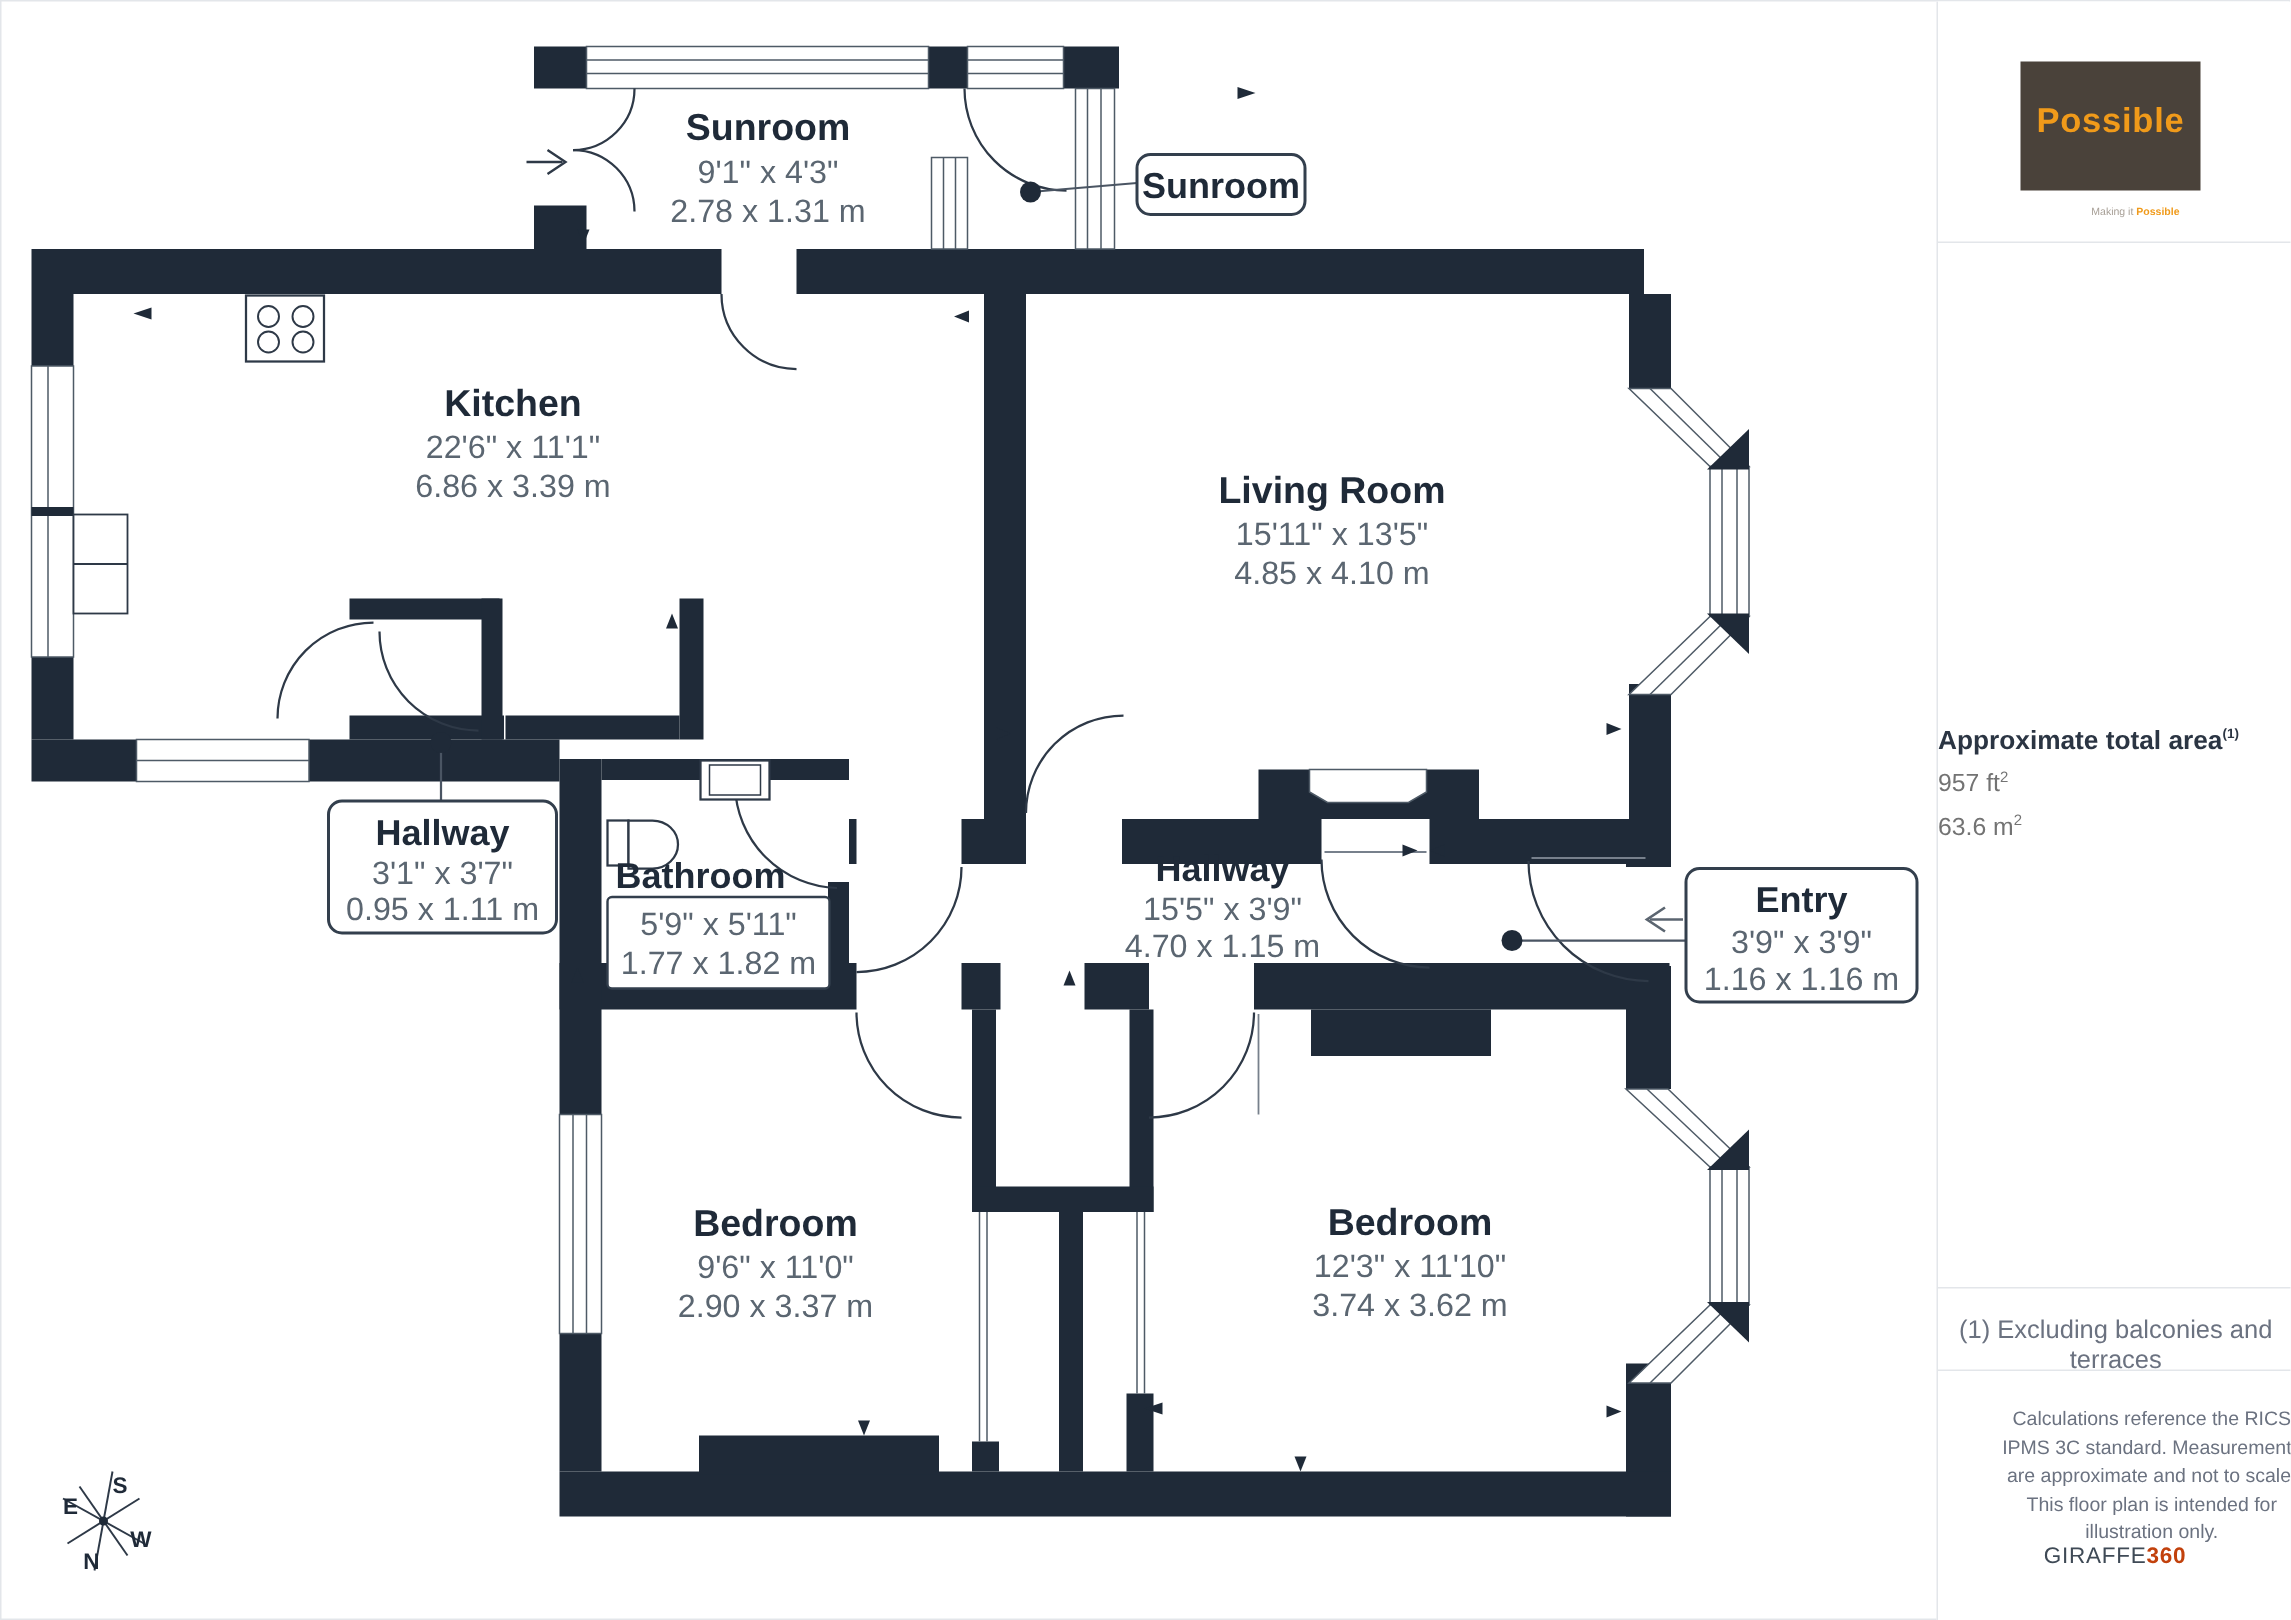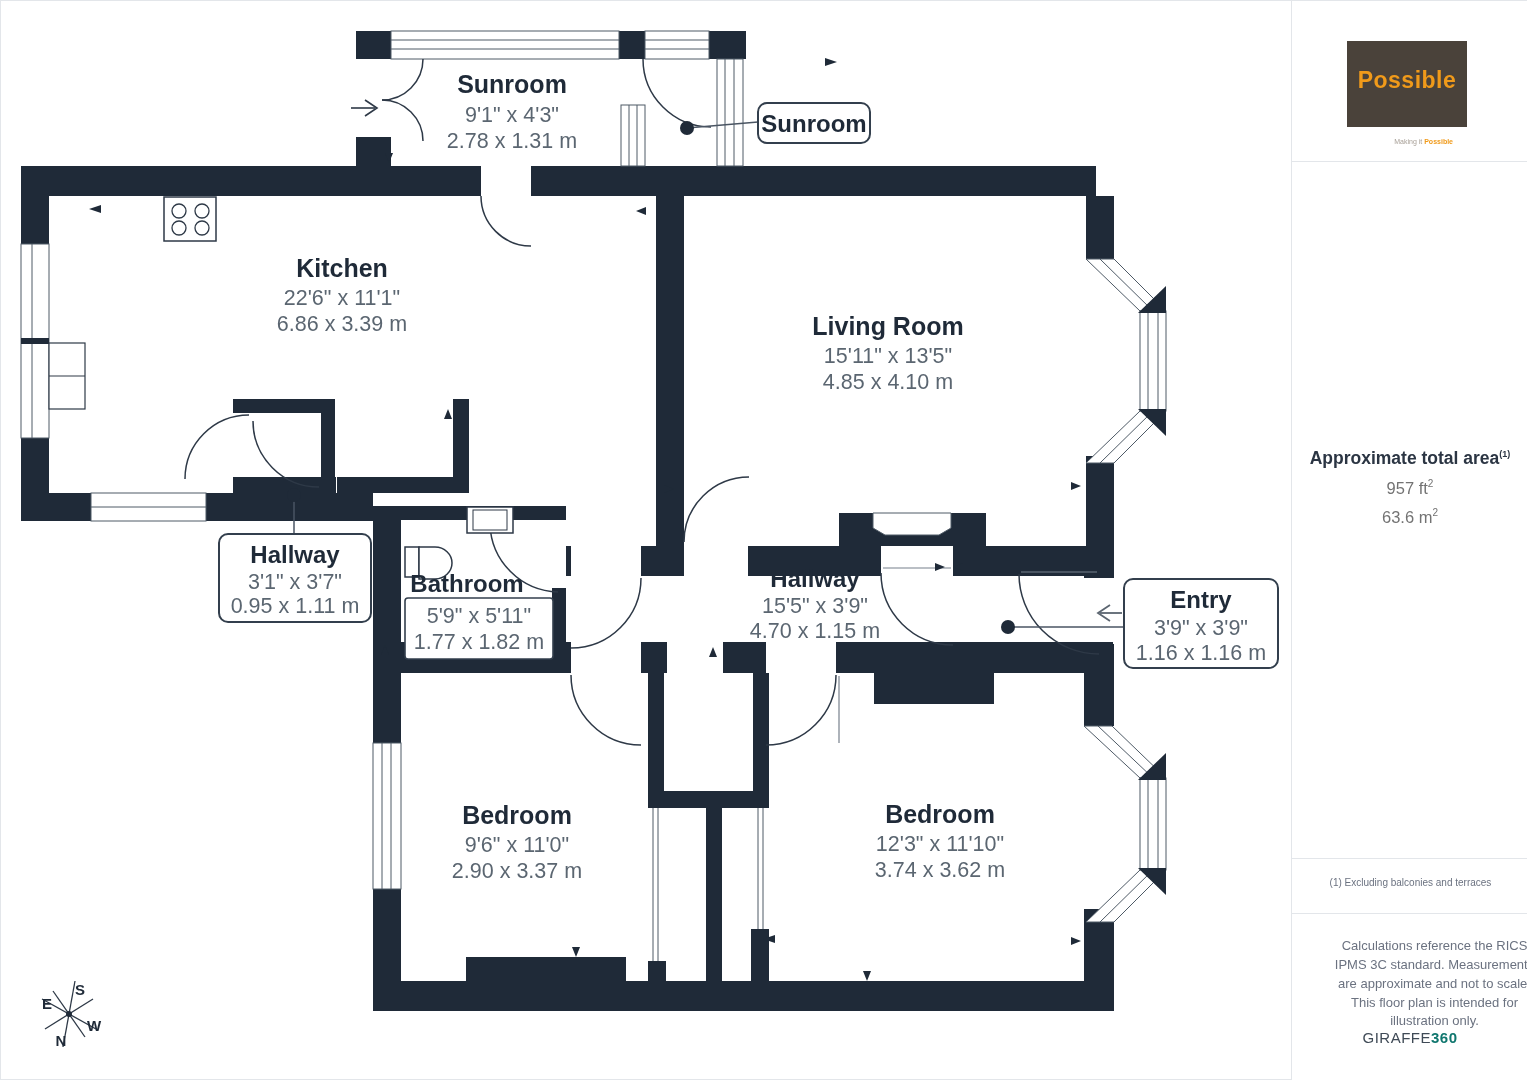--- a/index.html
+++ b/index.html
@@ -12,29 +12,29 @@
   .rname2{font-size:24px;font-weight:bold;fill:#1f2a38;text-anchor:middle;}
   .rdim{font-size:21.5px;fill:#5b6671;text-anchor:middle;}
   .compass-l{font-size:15px;font-weight:bold;fill:#1f2a38;text-anchor:middle;}
   
   .sidebar{position:absolute;left:1290px;top:0;width:237px;height:1080px;border-left:1px solid #e3e6ea;box-sizing:border-box;background:#fff;}
   .divider{position:absolute;left:0;width:100%;height:1px;background:#e3e6ea;}
   .logo-box{position:absolute;left:55px;top:40px;width:120px;height:86px;background:#4a423a;display:flex;flex-direction:column;align-items:center;justify-content:center;gap:44px;}
   .logo-word{color:#f09a1a;font-size:23px;font-weight:bold;letter-spacing:.5px;line-height:1;margin-top:2px;}
   .logo-tag{font-size:7px;color:#a79f96;margin-top:2px;align-self:flex-end;margin-right:14px;}
   .logo-tag b{color:#f09a1a;}
-  .area-block{position:absolute;left:0;top:447px;width:100%;text-align:center;}
+  .area-block{position:absolute;left:0;top:482px;width:100%;}
   .area-title{font-size:17.5px;font-weight:bold;color:#2b3543;}
   .area-title sup{font-size:9px;}
   .area-val{font-size:16.5px;color:#737373;margin-top:9px;}
   .area-val sup{font-size:10px;}
-  .footnote{position:absolute;left:10px;top:876px;width:217px;text-align:center;font-size:10px;color:#6b7280;}
+  .footnote{position:absolute;left:10px;top:876px;width:217px;text-align:center;font-size:17px;color:#6b7280;}
   .disclaimer{position:absolute;left:18px;top:936px;width:201px;text-align:center;font-size:13px;line-height:1.45;color:#6b7280;margin-left:24px;}
   .giraffe{position:absolute;left:0;top:1028px;width:100%;text-align:center;font-size:15px;letter-spacing:.5px;color:#3f4a56;}
-  .giraffe b{color:#0f766e;text-align:right;}
+  .giraffe b{color:#c2410c;text-align:right;}
 </style>
 </head>
 <body>
 
 <div class="page">
   <div class="plan-area">
     <svg width="1290" height="1080" viewBox="0 0 1290 1080">
 
       <g fill="#1f2a38" stroke="none">
 

